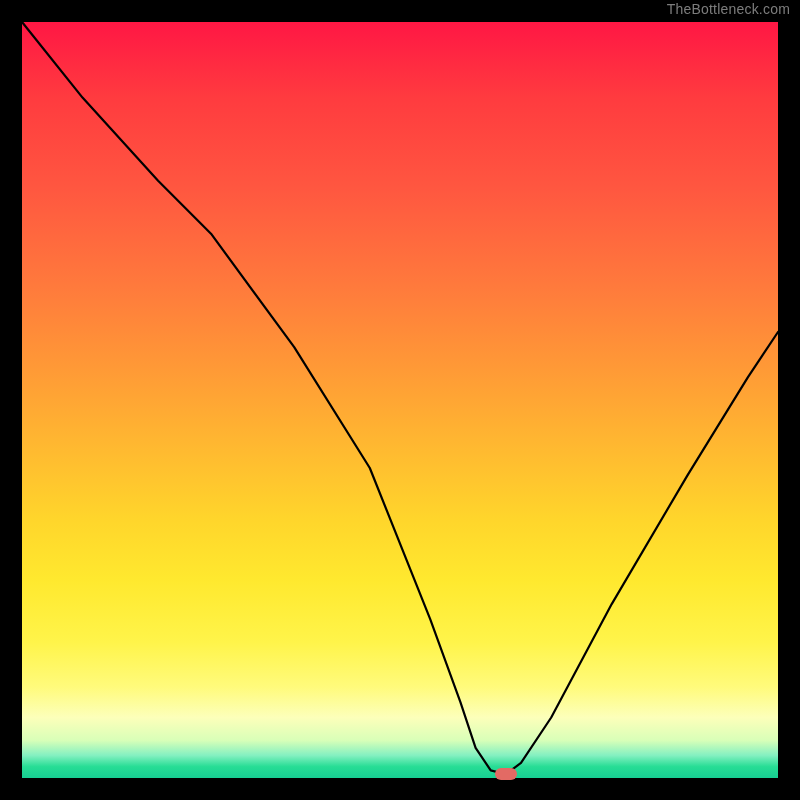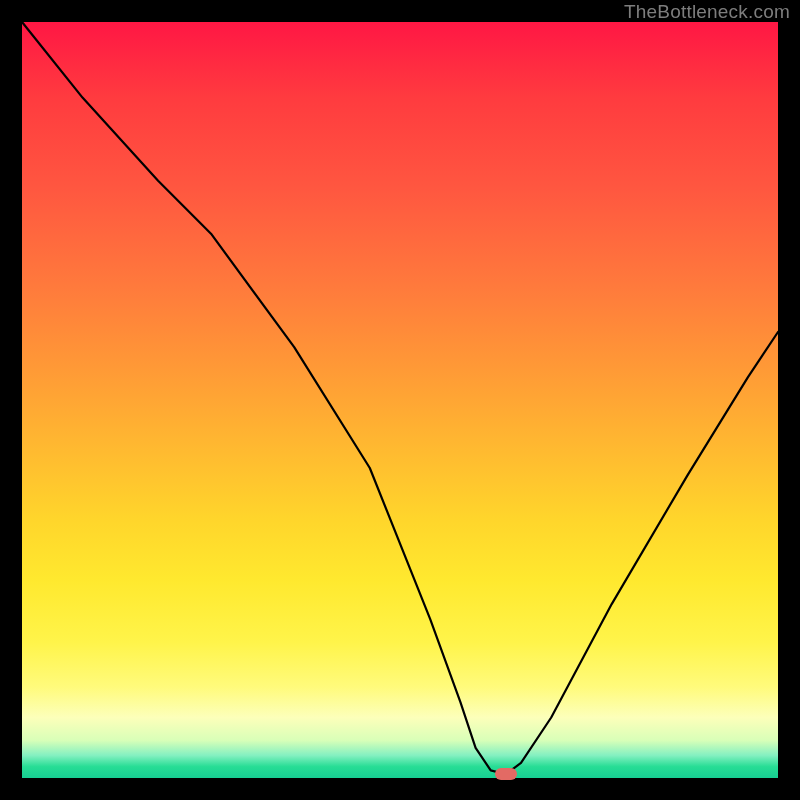--- a/index.html
+++ b/index.html
@@ -51,21 +51,21 @@
     height: 12px;
     border-radius: 6px;
     background: #e36a64;
     transform: translate(-50%, -50%);
   }
   .watermark {
     position: absolute;
     top: 1px;
     right: 10px;
     color: #7d7d7d;
-    font-size: 19px;
+    font-size: 14px;
     letter-spacing: 0.2px;
     font-weight: 500;
   }
   svg.curve {
     position: absolute;
     top: 0;
     left: 0;
     width: 756px;
     height: 756px;
     overflow: visible;

